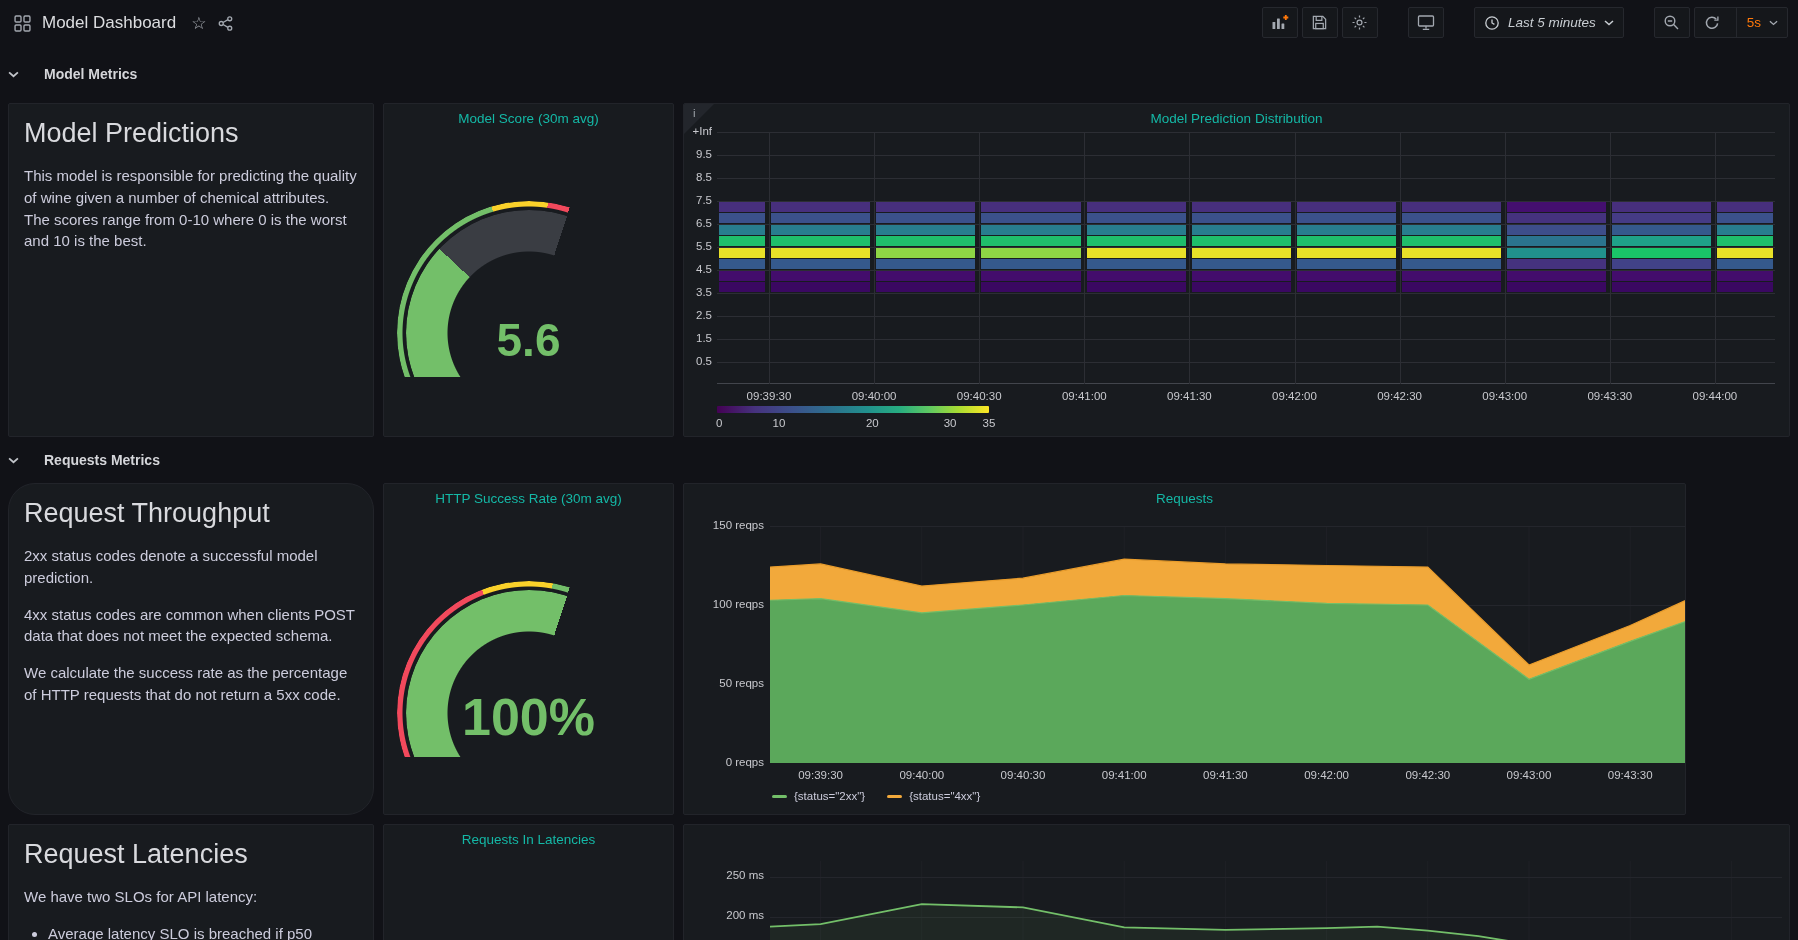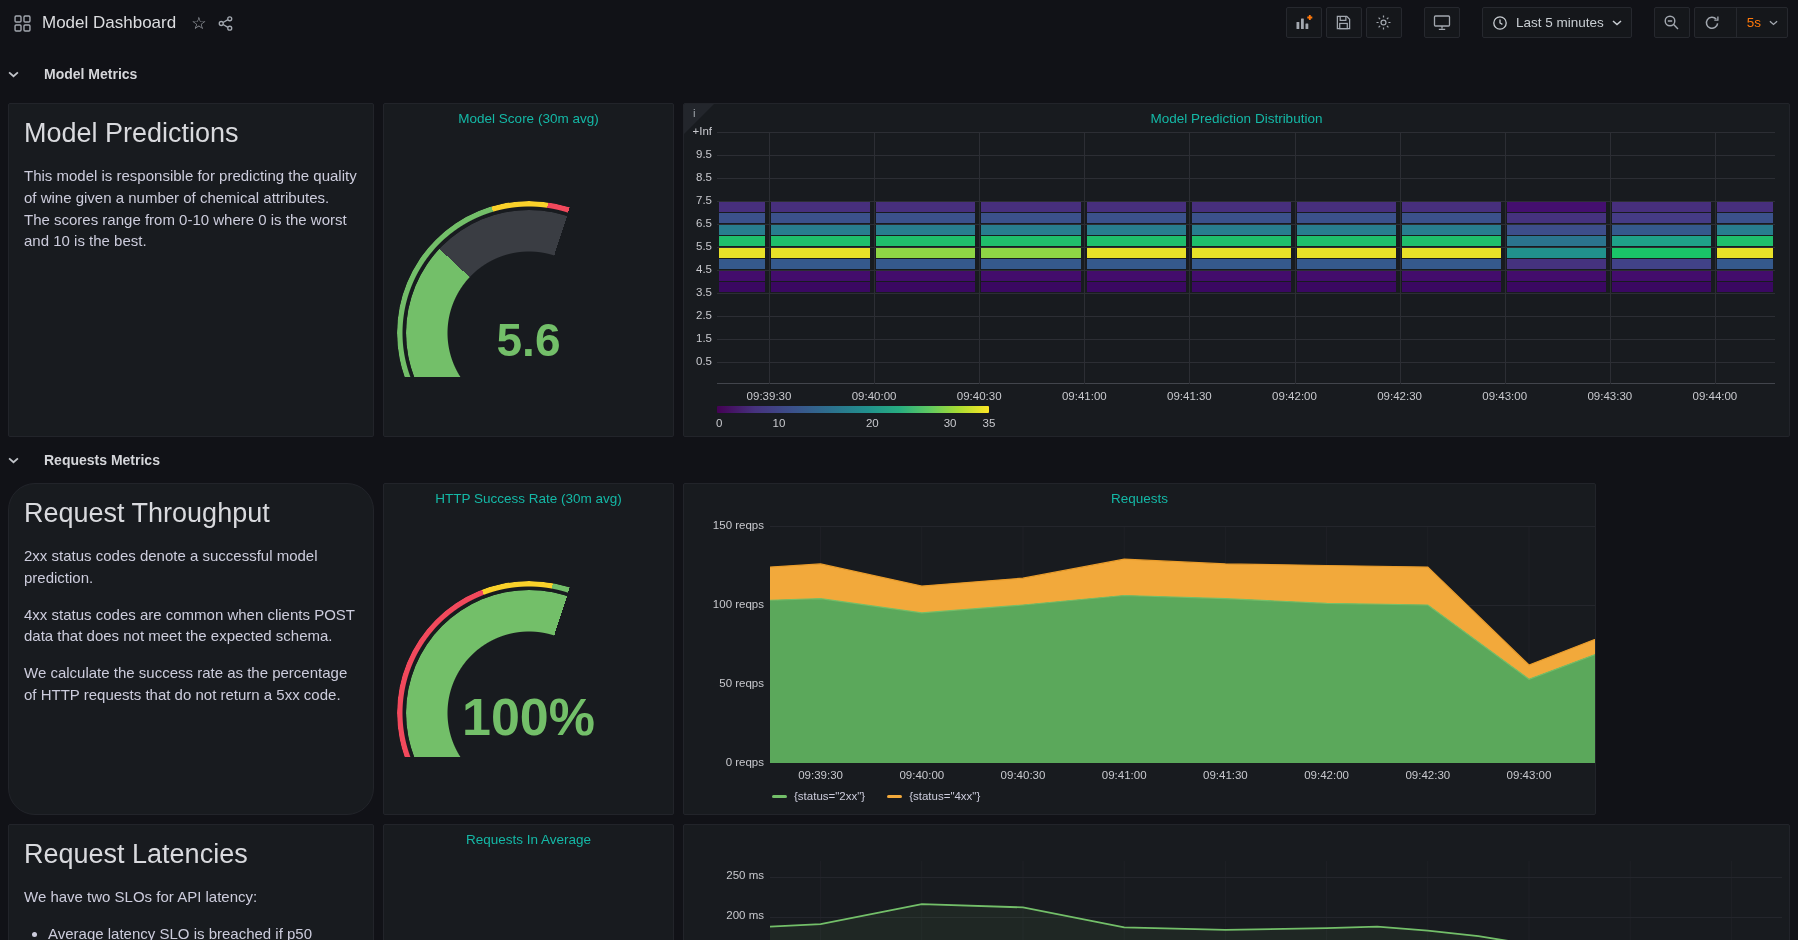--- a/index.html
+++ b/index.html
@@ -8,21 +8,21 @@
   
   .tb-left{position:absolute;left:14px;top:0;height:46px;display:flex;align-items:center;gap:11px;}
   .tb-title{font-size:17px;font-weight:500;color:#dcdde0;}
   .tb-ico{display:flex;align-items:center;color:#a3a8b0;}
   .tb-star{font-size:17px;color:#aeb2b9;margin-left:4px;cursor:pointer;}
   .tb-right{position:absolute;right:10px;top:7px;display:flex;align-items:center;}
   .tb-btn{height:31px;min-width:36px;border:1px solid #26282e;background:#15171b;border-radius:2px;
           display:flex;align-items:center;justify-content:center;color:#a3a8b0;box-sizing:border-box;
           margin-left:4px;cursor:pointer;}
   .tb-btn.pad{padding:0 9px;gap:8px;}
-  .tb-gap{margin-left:22px;}
+  .tb-gap{margin-left:30px;font-style:italic;}
   .tb-time-label{font-size:13.5px;color:#c9ced3;}
   .tb-interval{font-size:13.5px;font-weight:500;}
   .tb-divider{width:1px;height:29px;background:#26282e;margin:0 2px 0 8px;}
   
   .row-header{position:absolute;display:flex;align-items:center;gap:25px;font-size:14px;font-weight:700;
               color:#d5d6da;cursor:pointer;}
   
   .panel{position:absolute;background:#181b1f;border:1px solid #22242a;border-radius:2px;
          overflow:hidden;box-sizing:border-box;}
   .panel-title{position:absolute;top:7px;left:0;right:0;text-align:center;font-size:13.5px;
@@ -337,21 +337,21 @@
 
   <div class="panel" style="left:383px;top:483px;width:291px;height:332px;">
     <div class="panel-title">HTTP Success Rate (30m avg)</div>
     <div class="gauge">
       <div class="g-band" id="g2-band" style="background: conic-gradient(from 162deg, rgb(242, 73, 92) 0%, rgb(242, 73, 92) 49.2%, rgb(250, 209, 42) 49.2%, rgb(250, 209, 42) 57.9%, rgb(115, 191, 105) 57.9%, rgb(115, 191, 105) 60%, transparent 60%, transparent 100%);"></div>
       <div class="g-arc" id="g2-arc" style="background: conic-gradient(from 162deg, rgb(115, 191, 105) 0%, rgb(115, 191, 105) 60%, rgb(58, 61, 67) 60%, rgb(58, 61, 67) 60%, transparent 60%, transparent 100%);"></div>
       <div class="g-value" id="g2-value" style="color: rgb(115, 191, 105);">100%</div>
     </div>
   </div>
 
-  <div class="panel" style="left:683px;top:483px;width:913px;height:332px;">
+  <div class="panel" style="left:683px;top:483px;width:1003px;height:332px;">
     <div class="panel-title">Requests</div>
     <div id="rq-ylabels">
         <div class="axis-lab lab-r" style="left: 0px; width: 80px; top: 35px;">150 reqps</div>
         <div class="axis-lab lab-r" style="left: 0px; width: 80px; top: 114px;">100 reqps</div>
         <div class="axis-lab lab-r" style="left: 0px; width: 80px; top: 193px;">50 reqps</div>
         <div class="axis-lab lab-r" style="left: 0px; width: 80px; top: 272px;">0 reqps</div>
       </div>
     <div id="rq-plot" style="position:absolute;left:86px;top:42px;width:1012px;height:237px;">
         <svg width="1012" height="237">
           <line x1="50.6" y1="0" x2="50.6" y2="237" stroke="#1f2126" stroke-width="1"></line>
@@ -402,21 +402,21 @@
     <div class="textpanel">
       <div class="tp-h1">Request Latencies</div>
       <div class="tp-p">We have two SLOs for API latency:</div>
       <ul class="tp-ul" id="rl-list">
           <li class="tp-li">Average latency SLO is breached if p50 latencies exceed 50ms for 5 minutes.</li>
         </ul>
     </div>
   </div>
 
   <div class="panel" style="left:383px;top:824px;width:291px;height:330px;">
-    <div class="panel-title">Requests In Average</div>
+    <div class="panel-title">Requests In Latencies</div>
   </div>
 
   <div class="panel" style="left:683px;top:824px;width:1107px;height:330px;">
     <div id="lt-ylabels">
         <div class="axis-lab lab-r" style="left: 0px; width: 80px; top: 44px;">250 ms</div>
         <div class="axis-lab lab-r" style="left: 0px; width: 80px; top: 84px;">200 ms</div>
       </div>
     <div id="lt-plot" style="position:absolute;left:86px;top:0;width:1012px;height:330px;">
         <svg width="1012" height="330">
           <line x1="50.6" y1="36" x2="50.6" y2="330" stroke="#1f2126" stroke-width="1"></line>

